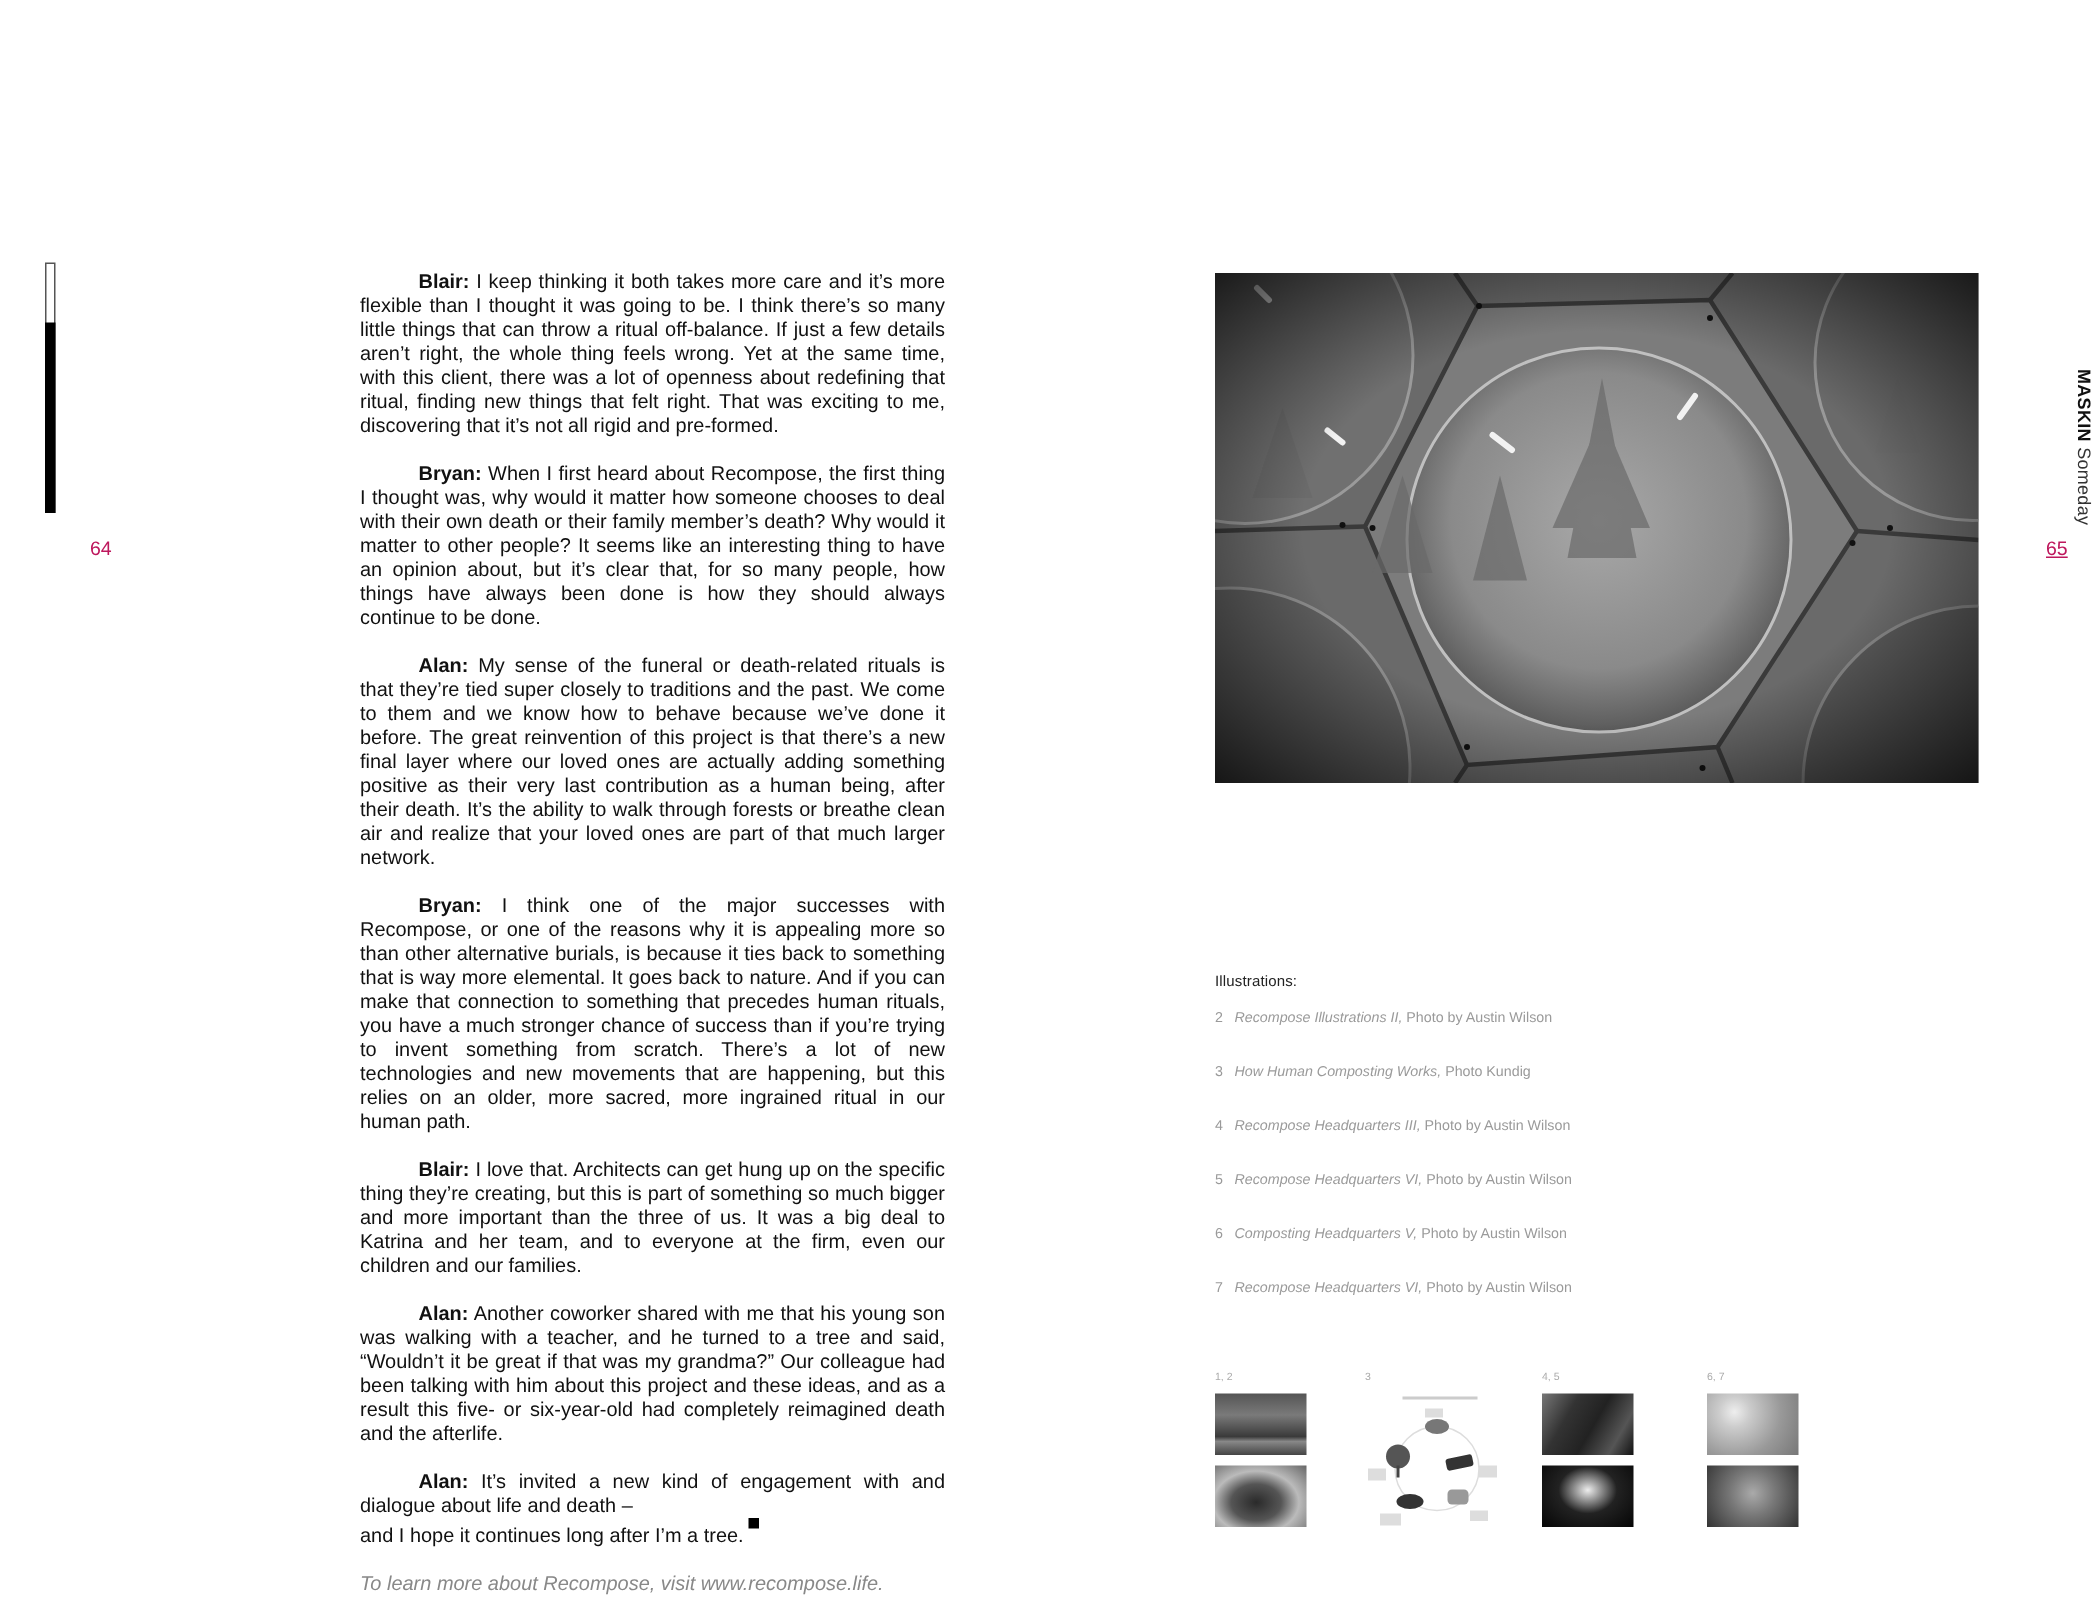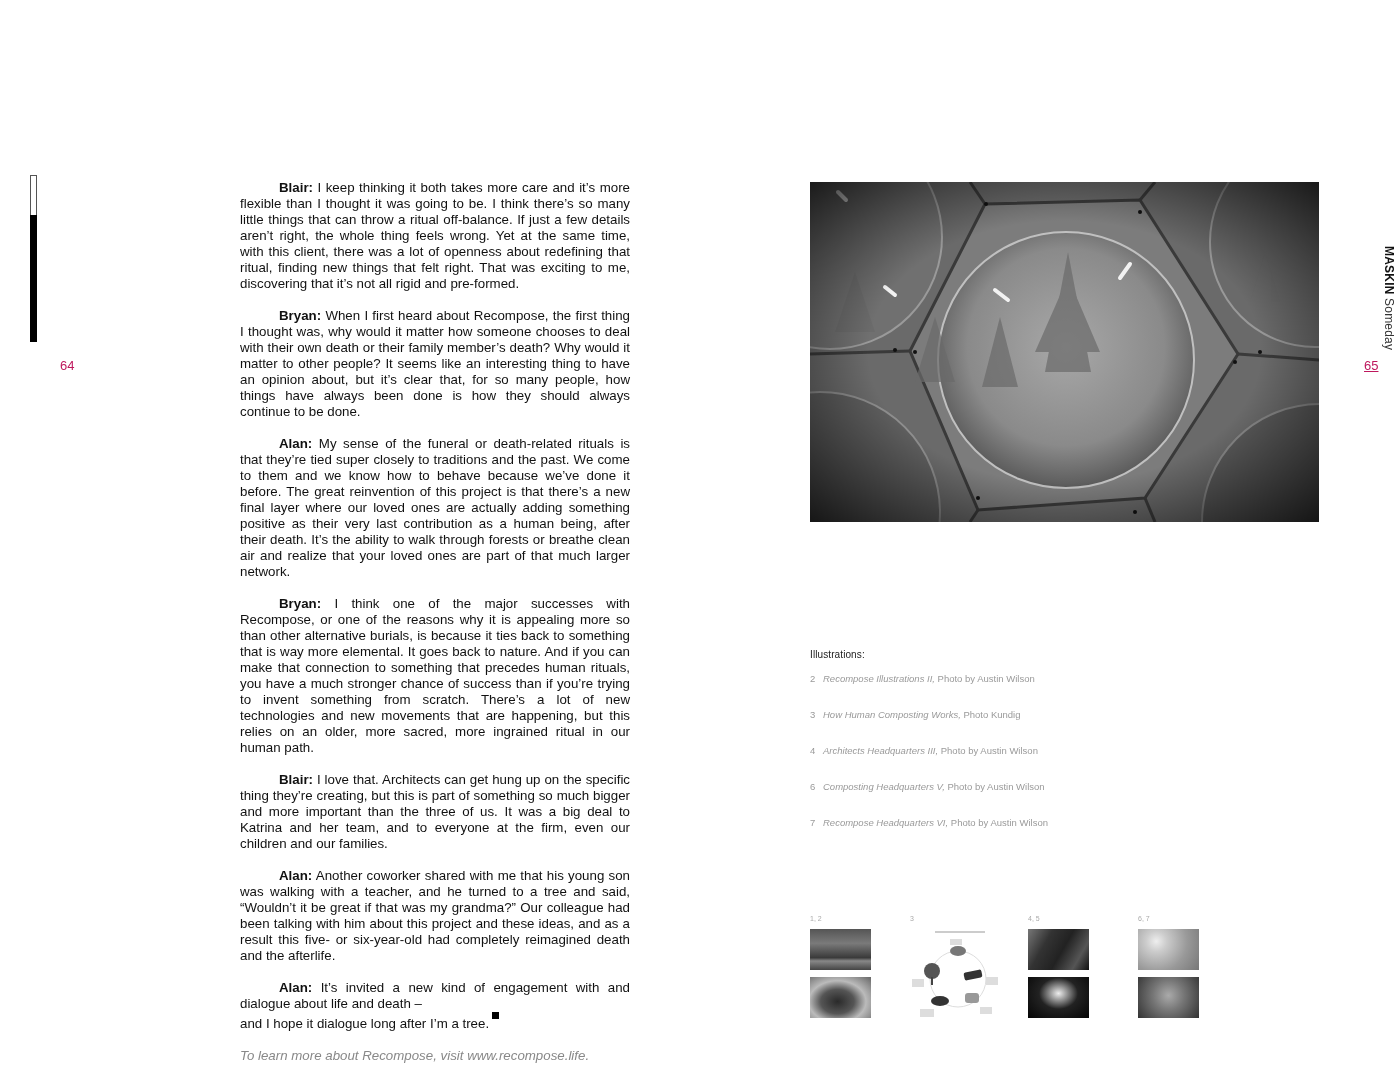--- a/index.html
+++ b/index.html
@@ -88,21 +88,21 @@
   </div>
   <div class="page-num left">64</div>
 
   <div class="article">
     <p><span class="speaker">Blair:</span><span> I keep thinking it both takes more care and it’s more flexible than I thought it was going to be. I think there’s so many little things that can throw a ritual off-balance. If just a few details aren’t right, the whole thing feels wrong. Yet at the same time, with this client, there was a lot of openness about redefining that ritual, finding new things that felt right. That was exciting to me, discovering that it’s not all rigid and pre-formed.</span></p>
     <p><span class="speaker">Bryan:</span><span> When I first heard about Recompose, the first thing I thought was, why would it matter how someone chooses to deal with their own death or their family member’s death? Why would it matter to other people? It seems like an interesting thing to have an opinion about, but it’s clear that, for so many people, how things have always been done is how they should always continue to be done.</span></p>
     <p><span class="speaker">Alan:</span><span> My sense of the funeral or death-related rituals is that they’re tied super closely to traditions and the past. We come to them and we know how to behave because we’ve done it before. The great reinvention of this project is that there’s a new final layer where our loved ones are actually adding something positive as their very last contribution as a human being, after their death. It’s the ability to walk through forests or breathe clean air and realize that your loved ones are part of that much larger network.</span></p>
     <p><span class="speaker">Bryan:</span><span> I think one of the major successes with Recompose, or one of the reasons why it is appealing more so than other alternative burials, is because it ties back to something that is way more elemental. It goes back to nature. And if you can make that connection to something that precedes human rituals, you have a much stronger chance of success than if you’re trying to invent something from scratch. There’s a lot of new technologies and new movements that are happening, but this relies on an older, more sacred, more ingrained ritual in our human path.</span></p>
     <p><span class="speaker">Blair:</span><span> I love that. Architects can get hung up on the specific thing they’re creating, but this is part of something so much bigger and more important than the three of us. It was a big deal to Katrina and her team, and to everyone at the firm, even our children and our families.</span></p>
     <p><span class="speaker">Alan:</span><span> Another coworker shared with me that his young son was walking with a teacher, and he turned to a tree and said, “Wouldn’t it be great if that was my grandma?” Our colleague had been talking with him about this project and these ideas, and as a result this five- or six-year-old had completely reimagined death and the afterlife.</span></p>
-    <p><span class="speaker">Alan:</span><span> It’s invited a new kind of engagement with and dialogue about life and death –</span><br><span>and I hope it dialogue long after I’m a tree.</span><span class="end-mark"></span></p>
+    <p><span class="speaker">Alan:</span><span> It’s invited a new kind of engagement with and dialogue about life and death –</span><br><span>and I hope it continues long after I’m a tree.</span><span class="end-mark"></span></p>
     <p class="closing">To learn more about Recompose, visit www.recompose.life.</p>
   </div>
 
   <div class="hero" aria-label="Recompose Headquarters — hexagonal vessel lids reflecting evergreen trees">
     <svg width="509" height="340" viewBox="0 0 509 340">
       <defs>
         <radialGradient id="dome" cx="50%" cy="45%" r="55%">
           <stop offset="0%" stop-color="#a8a8a8"></stop>
           <stop offset="70%" stop-color="#8a8a8a"></stop>
           <stop offset="100%" stop-color="#5a5a5a"></stop>
@@ -159,21 +159,22 @@
     </svg>
   </div>
 
   <div class="running-head"><b>MASKIN</b> <span>Someday</span></div>
   <div class="page-num right">65</div>
 
   <div class="illus-title">Illustrations:</div>
   <div class="illus-list">
     <div class="illus-item"><span class="num">2</span><span class="title">Recompose Illustrations II,</span><span> Photo by Austin Wilson</span></div>
     <div class="illus-item"><span class="num">3</span><span class="title">How Human Composting Works,</span><span> Photo Kundig</span></div>
-    <div class="illus-item"><span class="num">4</span><span class="title">Architects Headquarters III,</span><span> Photo by Austin Wilson</span></div>
+    <div class="illus-item"><span class="num">4</span><span class="title">Recompose Headquarters III,</span><span> Photo by Austin Wilson</span></div>
+    <div class="illus-item"><span class="num">5</span><span class="title">Recompose Headquarters VI,</span><span> Photo by Austin Wilson</span></div>
     <div class="illus-item"><span class="num">6</span><span class="title">Composting Headquarters V,</span><span> Photo by Austin Wilson</span></div>
     <div class="illus-item"><span class="num">7</span><span class="title">Recompose Headquarters VI,</span><span> Photo by Austin Wilson</span></div>
   </div>
 
   <div class="thumb-group" style="left:810px">
     <div class="thumb-label">1, 2</div>
     <div class="thumb t1"></div>
     <div class="thumb t2"></div>
   </div>
 

